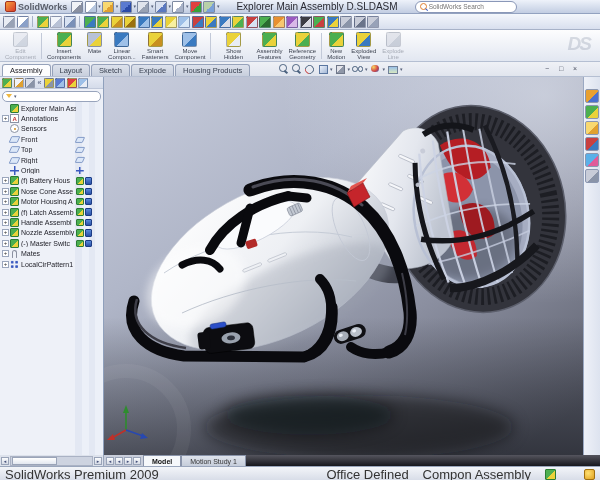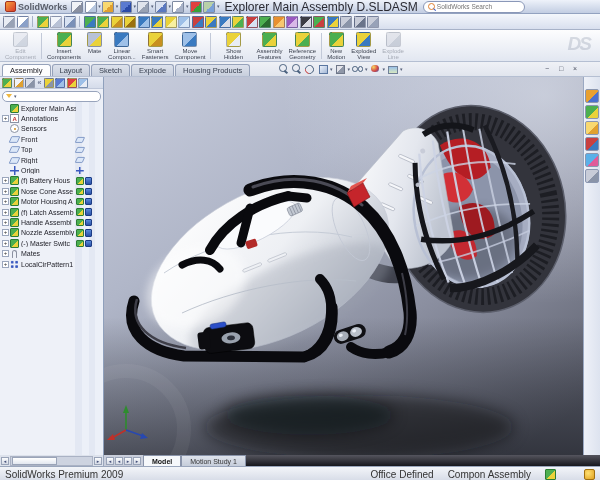--- a/index.html
+++ b/index.html
@@ -7,21 +7,21 @@
   #app{position:relative;width:600px;height:480px;background:#dfe3ec}
   
   .titlebar{position:absolute;top:0;left:0;width:600px;height:14px;background:linear-gradient(#eef2fa,#c2cde2);border-bottom:1px solid #93a2c0;display:flex;align-items:center;box-sizing:border-box;padding:0 2px;gap:1px}
   .logo{display:flex;align-items:center;gap:2px;padding:0 3px;flex:0 0 auto}
   .logo-mark{width:9px;height:9px;border-radius:2px;background:linear-gradient(135deg,#f6a13c,#d93b2a);border:1px solid #a03020}
   .logo-text{font-size:9px;font-weight:bold;color:#5a5f6a}
   .menu{font-size:8px;color:#2c2c34;padding:0 3.5px;border-radius:2px;flex:0 0 auto}
   .tbi{width:10px;height:10px;border:1px solid #7e8aa2;border-radius:1px;flex:0 0 auto}
   .caret{font-size:5px;color:#57617a;flex:0 0 auto;line-height:5px}
   .vsep{width:1px;height:11px;background:#a7b2c8;margin:0 2px;flex:0 0 auto}
-  .doc-title{font-size:12px;color:#2a2a32;white-space:nowrap;margin:0 4px;flex:0 0 auto}
+  .doc-title{font-size:10px;color:#2a2a32;white-space:nowrap;margin:0 16px;flex:0 0 auto}
   .searchbox{height:10px;width:92px;background:#fff;border:1px solid #8a98b8;border-radius:6px;display:flex;align-items:center;padding:0 4px;gap:2px;flex:0 0 auto}
   .smag{width:5px;height:5px;border:1.3px solid #e08030;border-radius:50%;position:relative;flex:0 0 auto}
   .smag::after{content:"";position:absolute;width:3px;height:1.4px;background:#3a5ac0;right:-2.5px;bottom:-1px;transform:rotate(40deg)}
   .searchbox input{border:none;outline:none;font-size:6.5px;color:#555;width:70px;padding:0;background:transparent;font-family:"Liberation Sans",sans-serif}
   .wc{font-size:7px;color:#3c4456;width:10px;text-align:center;line-height:10px}
   
   .toolbar2{position:absolute;top:14px;left:0;width:600px;height:16px;background:linear-gradient(#f4f7fc,#d8dfee);border-bottom:1px solid #a7b2c8;display:flex;align-items:center;padding:0 3px;gap:1.5px;box-sizing:border-box}
   .gi{width:10px;height:10px;border:1px solid rgba(90,100,130,.5);border-radius:1px;flex:0 0 auto}
   
   .cmdmgr{position:absolute;top:30px;left:0;width:600px;height:32px;background:linear-gradient(#fdfdfe,#e2e7f1);border-bottom:1px solid #b5bfd2;display:flex;align-items:flex-start;padding:1px 2px 0;box-sizing:border-box}
@@ -86,21 +86,21 @@
   
   .bottomband{position:absolute;left:0;top:455px;width:600px;height:11px;background:linear-gradient(#55555e,#17171d);display:flex;align-items:stretch}
   .treehscroll{width:104px;flex:0 0 auto;background:#dde2ec;border-right:1px solid #9aa6bc;display:flex;align-items:center;padding:0 1px;box-sizing:border-box;gap:1px}
   .sarr{width:8px;height:8px;background:linear-gradient(#fbfcfe,#d6dbe6);border:1px solid #9aa4b8;font-size:5px;color:#44507a;text-align:center;line-height:7px;box-sizing:border-box;flex:0 0 auto}
   .strack{flex:1;height:8px;background:#cdd3e0;border:1px solid #aab2c4;position:relative}
   .sthumb{position:absolute;left:1px;top:0;width:55%;height:100%;background:linear-gradient(#ffffff,#e2e7f0);border:1px solid #9aa4b8;box-sizing:border-box}
   .tabnav{display:flex;align-items:center;gap:1px;padding:0 2px;background:#c9cedb;flex:0 0 auto}
   .mtab{font-size:7px;padding:0 8px;display:flex;align-items:center;border:1px solid #8a94aa;border-bottom:none;background:linear-gradient(#dfe3ec,#c6cdda);color:#333;flex:0 0 auto}
   .mtab.active{background:#f6f8fb;font-weight:bold;color:#111}
   
-  .statusbar{position:absolute;left:0;top:466px;width:600px;height:14px;background:linear-gradient(#f3f5f9,#d8dde8);border-top:1px solid #9aa6bc;display:flex;align-items:flex-end;font-size:10px;color:#333;padding:0 5px;box-sizing:border-box;gap:14px}
+  .statusbar{position:absolute;left:0;top:466px;width:600px;height:14px;background:linear-gradient(#f3f5f9,#d8dde8);border-top:1px solid #9aa6bc;display:flex;align-items:flex-start;font-size:13px;color:#333;padding:0 5px;box-sizing:border-box;gap:14px}
   .sb-right{margin-left:auto;display:flex;align-items:center;gap:14px}
   .si1{width:9px;height:9px;background:linear-gradient(135deg,#4caf50 55%,#ead23a 55%);border:1px solid #2c7c34;border-radius:1px}
   .si2{width:9px;height:9px;background:radial-gradient(circle at 35% 35%,#ffe070,#e0a020);border:1px solid #a07010;border-radius:2px;margin-left:14px}
 </style>
 </head>
 <body>
 
 <div id="app">
 
   <div class="titlebar">

